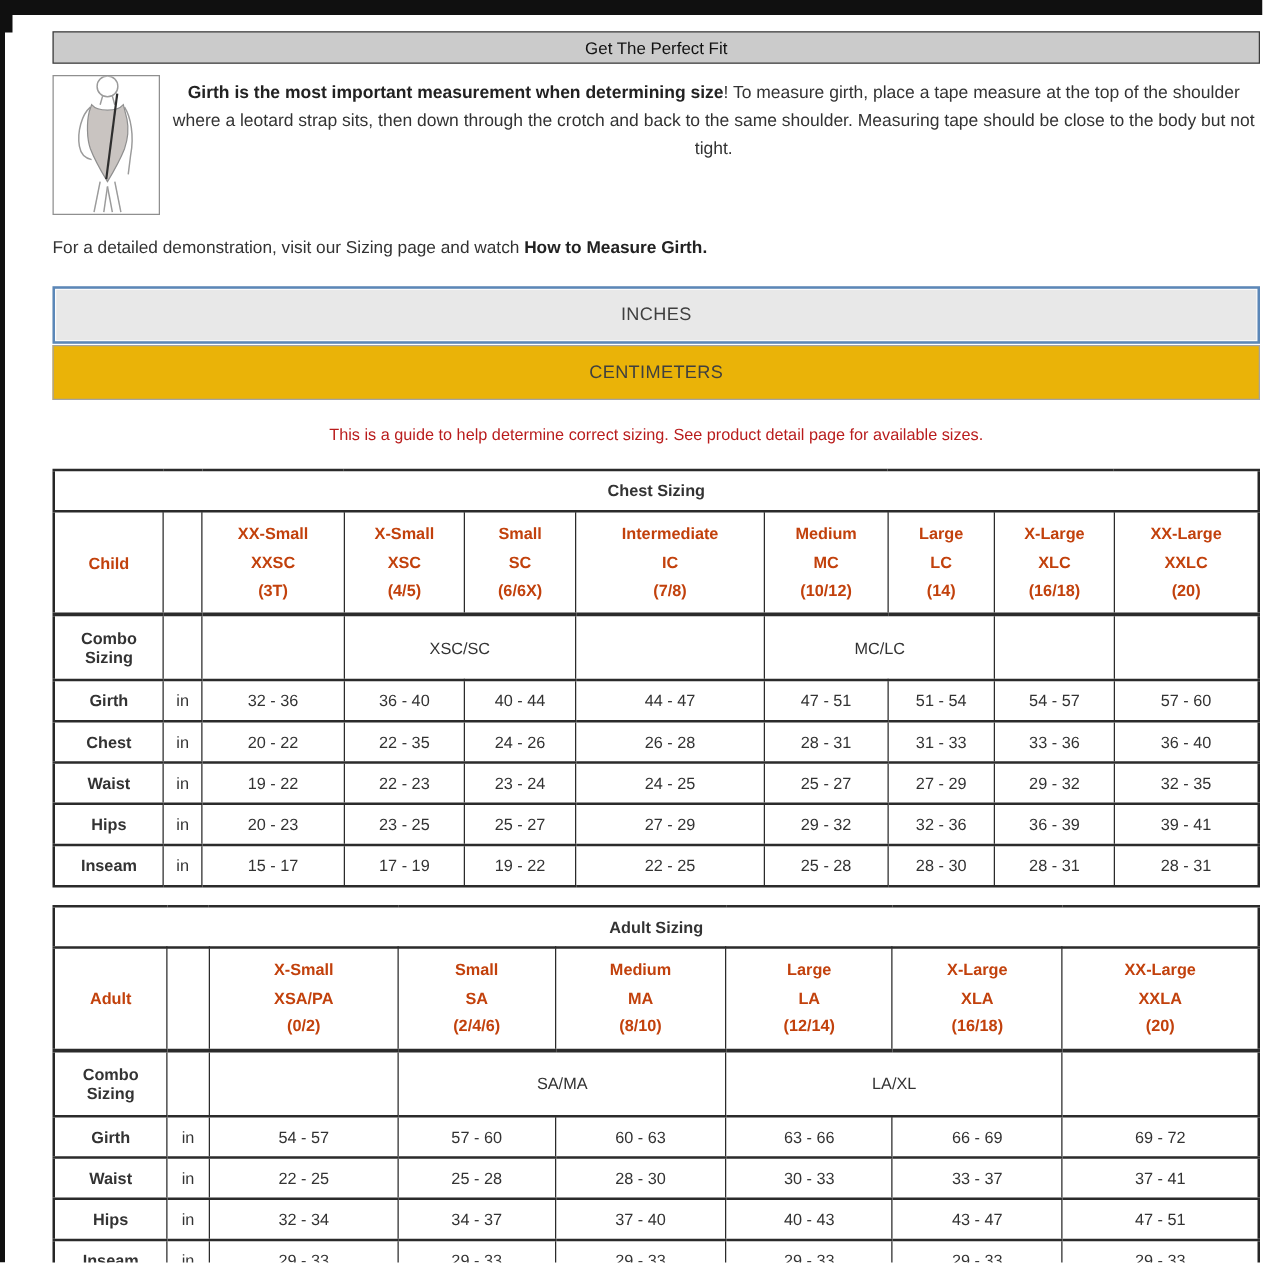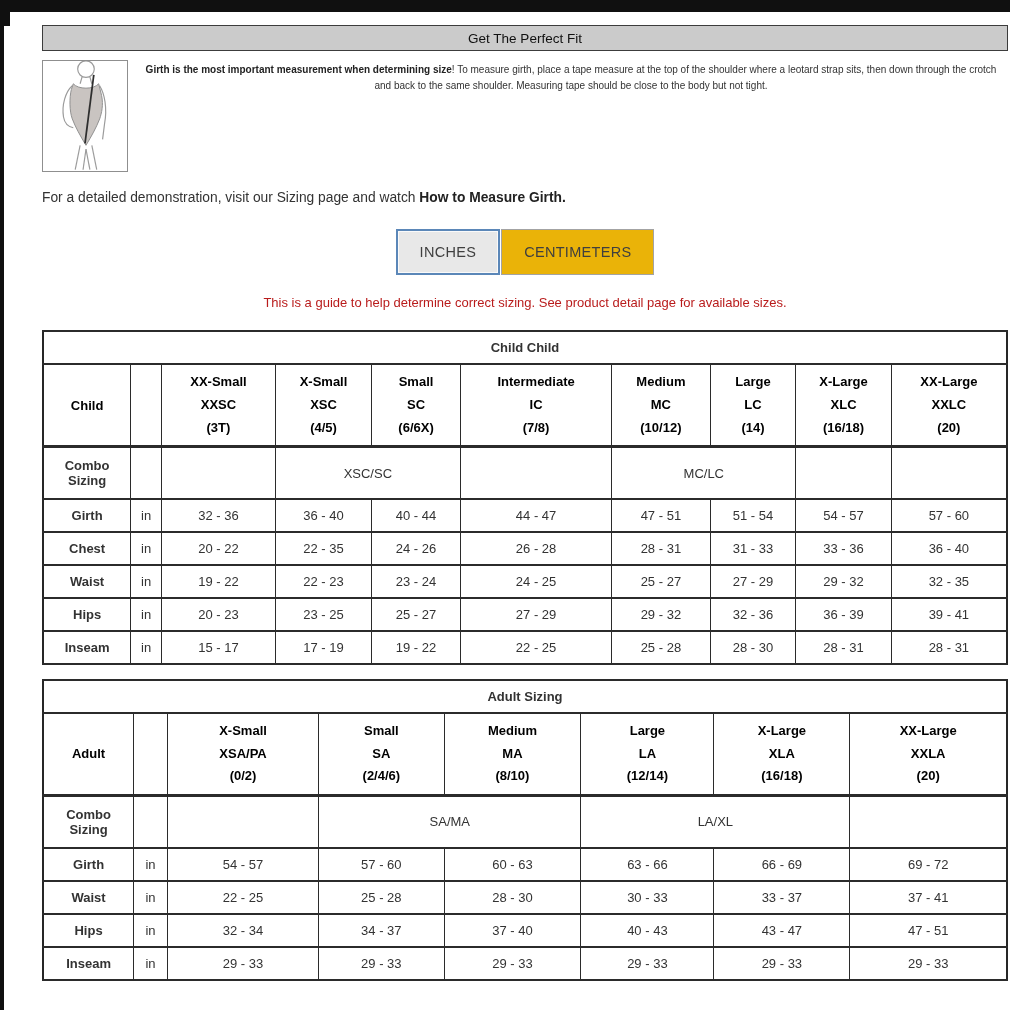--- a/index.html
+++ b/index.html
@@ -24,28 +24,28 @@
     display: flex; align-items: center; justify-content: center;
     font-weight: normal; font-size: 13.5px; color: #111;
   }
 
   .intro { display: flex; margin-top: 9px; }
   .figure-box {
     width: 86px; height: 112px; border: 1px solid #8f8f8f;
     flex: none; background: #fff;
   }
   .intro-text {
-    flex: 1; text-align: center; font-size: 10px; line-height: 1.62;
+    flex: 1; text-align: center; font-size: 14px; line-height: 1.62;
     padding: 2px 2px 0 8px; color: #333;
   }
   .intro-text b, .demo-line b { color: #222; }
 
   .demo-line { margin-top: 18px; font-size: 13.8px; color: #333; }
 
-  .toggle-row { display: flex; justify-content: center; margin-top: 24px; gap: 1px; }
+  .toggle-row { display: flex; justify-content: center; margin-top: 24px; gap: 1px; flex-direction: column; }
   .btn {
     font-family: "Liberation Sans", sans-serif;
     font-size: 14.5px; color: #3f3f3f; letter-spacing: 0.3px;
     padding: 13px 22px; cursor: pointer;
   }
   .btn-inches { background: #e8e8e8; border: 2px solid #5b87b8; box-shadow: inset 0 0 0 1px #fafafa; }
   .btn-cm { background: #eab308; border: 1px solid #a3a3a3; }
 
   .note { text-align: center; margin-top: 20px; font-size: 13px; color: #b91c1c; }
 
@@ -53,21 +53,21 @@
   table.size.child { margin-top: 20px; }
   table.size.adult { margin-top: 14px; }
   table.size td {
     border: 2px solid #2b2b2b;
     border-left-width: 1px; border-right-width: 1px;
     text-align: center; vertical-align: middle;
     font-size: 13px; color: #333; background: #fff;
     padding: 8px 2px; overflow: hidden;
   }
   td.title-cell { background: #cbcbcb; font-weight: bold; font-size: 13.5px; color: #111; padding: 5px 2px; }
-  tr.head td { font-weight: bold; color: #000000; padding: 6px 2px; border-bottom-width: 3px; }
+  tr.head td { font-weight: bold; color: #c2410c; padding: 6px 2px; border-bottom-width: 3px; }
   tr.head .hl { display: block; line-height: 1.75; }
   tr.combo td { height: 52px; }
   td.rowlabel { font-weight: bold; color: #222; }
   td.unit { font-size: 12.5px; }
   td.thickL { border-left-width: 3px; }
 </style>
 </head>
 <body>
 
 <div class="frame-top"></div>
@@ -122,21 +122,21 @@
         <col style="width:10%">
       <col style="width:9.2%">
         <col style="width:15.7%">
         <col style="width:10.2%">
         <col style="width:8.9%">
       <col style="width:9.9%">
         <col style="width:12%">
     </colgroup>
     <tbody>
         <tr>
-      <td colspan="10" class="title-cell">Child Child</td>
+      <td colspan="10" class="title-cell">Chest Sizing</td>
     </tr>
     <tr class="head">
       <td class="rowlabel">Child</td>
       <td class="unit"></td>
       <td>
             <span class="hl">XX-Small</span>
             <span class="hl">XXSC</span>
             <span class="hl">(3T)</span>
           </td>
       <td>

